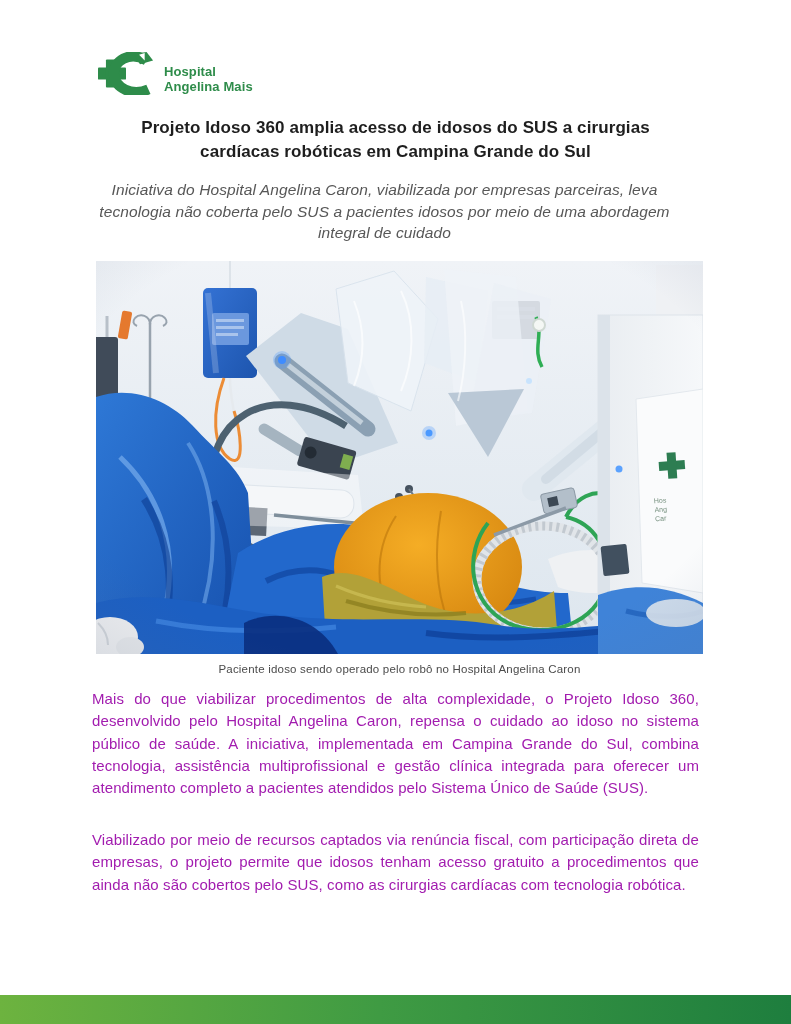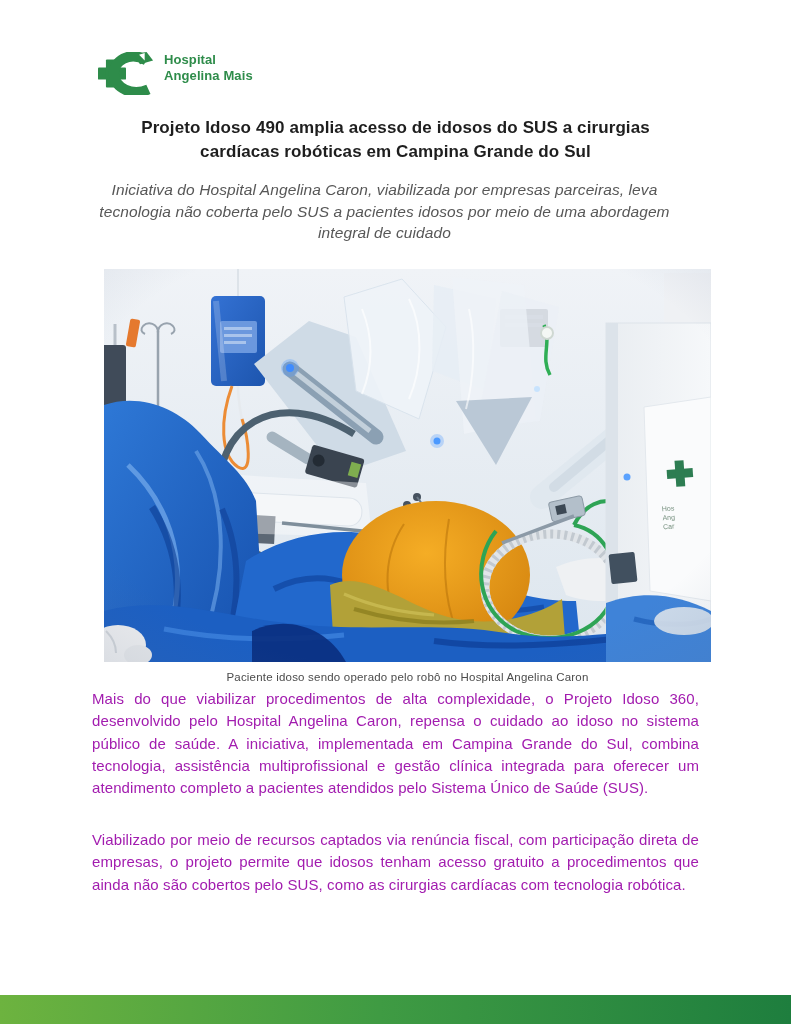--- a/index.html
+++ b/index.html
@@ -4,35 +4,35 @@
 <style>
   html,body{margin:0;padding:0;background:#ffffff;}
   .page{
     position:relative;
     width:791px;height:1024px;
     background:#ffffff;
     overflow:hidden;
     font-family:"Liberation Sans", sans-serif;
   }
   
-  .logo{position:absolute;top:52px;left:98px;display:flex;align-items:flex-start;gap:10px;}
+  .logo{position:absolute;top:52px;left:98px;display:flex;align-items:flex-end;gap:10px;}
   .logo-text{font-size:13px;font-weight:bold;line-height:1.2;color:#2e8c4a;letter-spacing:.1px;}
   
   .headline{
     position:absolute;top:116px;left:92px;width:607px;margin:0;
     text-align:center;font-size:17px;font-weight:bold;color:#1e1e1e;
     line-height:1.42;white-space:pre-line;letter-spacing:.1px;
   }
   .subtitle{
     position:absolute;top:179px;left:71px;width:627px;margin:0;
     text-align:center;font-size:15.5px;font-style:italic;color:#575757;
     line-height:1.4;white-space:pre-line;letter-spacing:.1px;
   }
   
-  figure.photo-figure{position:absolute;top:257px;left:92px;width:607px;margin:12px;}
+  figure.photo-figure{position:absolute;top:257px;left:92px;width:607px;margin:4px;}
   figure.photo-figure svg{display:block;}
   figcaption{
     margin-top:9px;text-align:center;font-size:11.5px;color:#4b4b4b;letter-spacing:.2px;
   }
   
   .body-par{
     position:absolute;left:92px;width:607px;margin:0;
     text-align:justify;font-size:15px;line-height:22.3px;color:#a21caf;letter-spacing:.1px;
   }
   .par-1{top:688px;}
@@ -57,21 +57,21 @@
       <path d="M52,9 C34,-2 16,10 17,24 C18,38 36,48 54,40" stroke="#2e8c4a" stroke-width="11" fill="none"></path>
       <polygon points="38,2 52,0 59,9 45,13" fill="#2e8c4a"></polygon>
       <polygon points="44,3 50,1 50,9" fill="#ffffff"></polygon>
     </svg>
     <div class="logo-text">
       <div>Hospital</div>
       <div>Angelina Mais</div>
     </div>
   </header>
 
-  <h1 class="headline">Projeto Idoso 490 amplia acesso de idosos do SUS a cirurgias
+  <h1 class="headline">Projeto Idoso 360 amplia acesso de idosos do SUS a cirurgias
 cardíacas robóticas em Campina Grande do Sul</h1>
 
   <p class="subtitle">Iniciativa do Hospital Angelina Caron, viabilizada por empresas parceiras, leva
 tecnologia não coberta pelo SUS a pacientes idosos por meio de uma abordagem
 integral de cuidado</p>
 
   <figure class="photo-figure">
     <svg width="607" height="393" viewBox="0 0 607 393" aria-hidden="true">
       <defs>
         <linearGradient id="wall" x1="0" y1="0" x2="0" y2="1">

